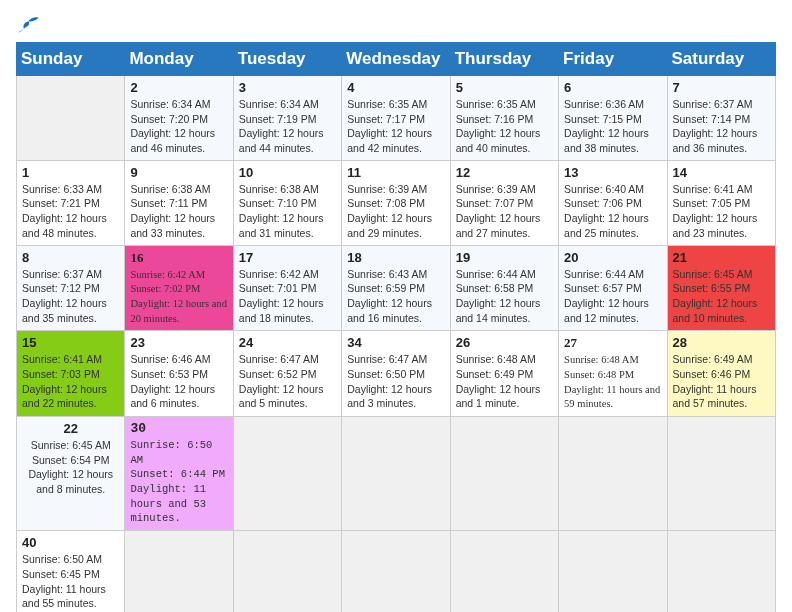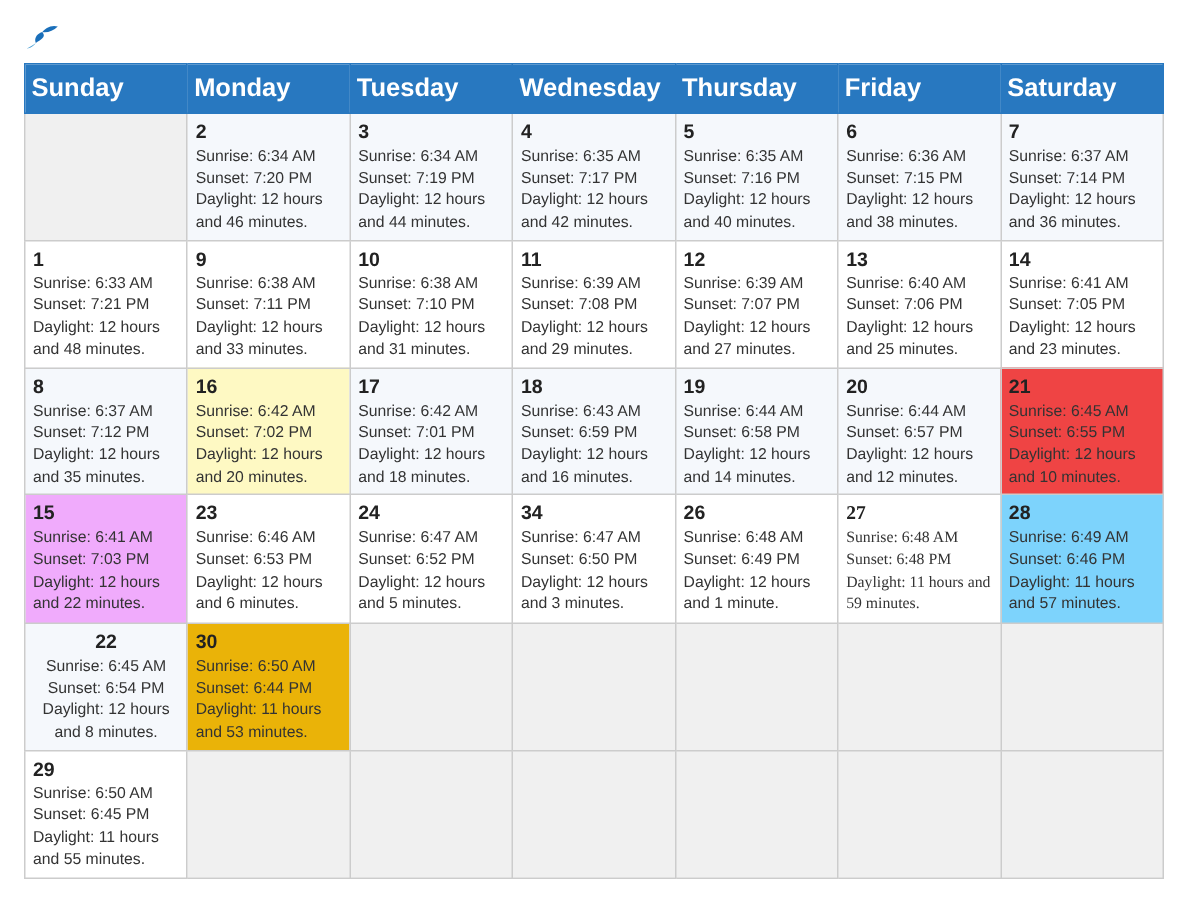--- a/index.html
+++ b/index.html
@@ -196,21 +196,21 @@
         </div>
       </td>
       </tr>
       <tr>
         <td style="background: rgb(245, 248, 252);">
         <span class="day-num">8</span>
         <div class="day-info">
           Sunrise: 6:37 AM<br>Sunset: 7:12 PM<br>Daylight: 12 hours and 35 minutes.
         </div>
       </td>
-        <td style="background: #fef9c3;">
+        <td style="background: #ec4899; font-family: Liberation Serif, serif;">
         <span class="day-num">16</span>
         <div class="day-info">
           Sunrise: 6:42 AM<br>Sunset: 7:02 PM<br>Daylight: 12 hours and 20 minutes.
         </div>
       </td>
         <td style="background: rgb(245, 248, 252);">
         <span class="day-num">17</span>
         <div class="day-info">
           Sunrise: 6:42 AM<br>Sunset: 7:01 PM<br>Daylight: 12 hours and 18 minutes.
         </div>
@@ -234,21 +234,21 @@
         </div>
       </td>
         <td style="background: #ef4444;">
         <span class="day-num">21</span>
         <div class="day-info">
           Sunrise: 6:45 AM<br>Sunset: 6:55 PM<br>Daylight: 12 hours and 10 minutes.
         </div>
       </td>
       </tr>
       <tr>
-        <td style="background: #f0abfc;">
+        <td style="background: #84cc16;">
         <span class="day-num">15</span>
         <div class="day-info">
           Sunrise: 6:41 AM<br>Sunset: 7:03 PM<br>Daylight: 12 hours and 22 minutes.
         </div>
       </td>
         <td style="background: rgb(255, 255, 255); margin-top: 36px;">
         <span class="day-num">23</span>
         <div class="day-info">
           Sunrise: 6:46 AM<br>Sunset: 6:53 PM<br>Daylight: 12 hours and 6 minutes.
         </div>
@@ -270,49 +270,49 @@
         <div class="day-info">
           Sunrise: 6:48 AM<br>Sunset: 6:49 PM<br>Daylight: 12 hours and 1 minute.
         </div>
       </td>
         <td style="background: rgb(255, 255, 255); font-family: Liberation Serif, serif;">
         <span class="day-num">27</span>
         <div class="day-info">
           Sunrise: 6:48 AM<br>Sunset: 6:48 PM<br>Daylight: 11 hours and 59 minutes.
         </div>
       </td>
-        <td style="background: #7dd3fc; margin-left: 27px;">
+        <td style="background: #fef9c3; margin-left: 27px;">
         <span class="day-num">28</span>
         <div class="day-info">
           Sunrise: 6:49 AM<br>Sunset: 6:46 PM<br>Daylight: 11 hours and 57 minutes.
         </div>
       </td>
       </tr>
       <tr>
         <td style="background: rgb(245, 248, 252); text-align: center;">
         <span class="day-num">22</span>
         <div class="day-info">
           Sunrise: 6:45 AM<br>Sunset: 6:54 PM<br>Daylight: 12 hours and 8 minutes.
         </div>
       </td>
-        <td style="background: #eab308;">
+        <td style="background: #f0abfc; font-family: Liberation Mono, monospace;">
         <span class="day-num">30</span>
         <div class="day-info">
           Sunrise: 6:50 AM<br>Sunset: 6:44 PM<br>Daylight: 11 hours and 53 minutes.
         </div>
       </td>
         <td class="empty-cell"></td>
         <td class="empty-cell"></td>
         <td class="empty-cell"></td>
         <td class="empty-cell"></td>
         <td class="empty-cell"></td>
       </tr>
       <tr>
         <td style="background: rgb(255, 255, 255);">
-        <span class="day-num">29</span>
+        <span class="day-num">40</span>
         <div class="day-info">
           Sunrise: 6:50 AM<br>Sunset: 6:45 PM<br>Daylight: 11 hours and 55 minutes.
         </div>
       </td>
         <td class="empty-cell"></td>
         <td class="empty-cell"></td>
         <td class="empty-cell"></td>
         <td class="empty-cell"></td>
         <td class="empty-cell"></td>
         <td class="empty-cell"></td>

